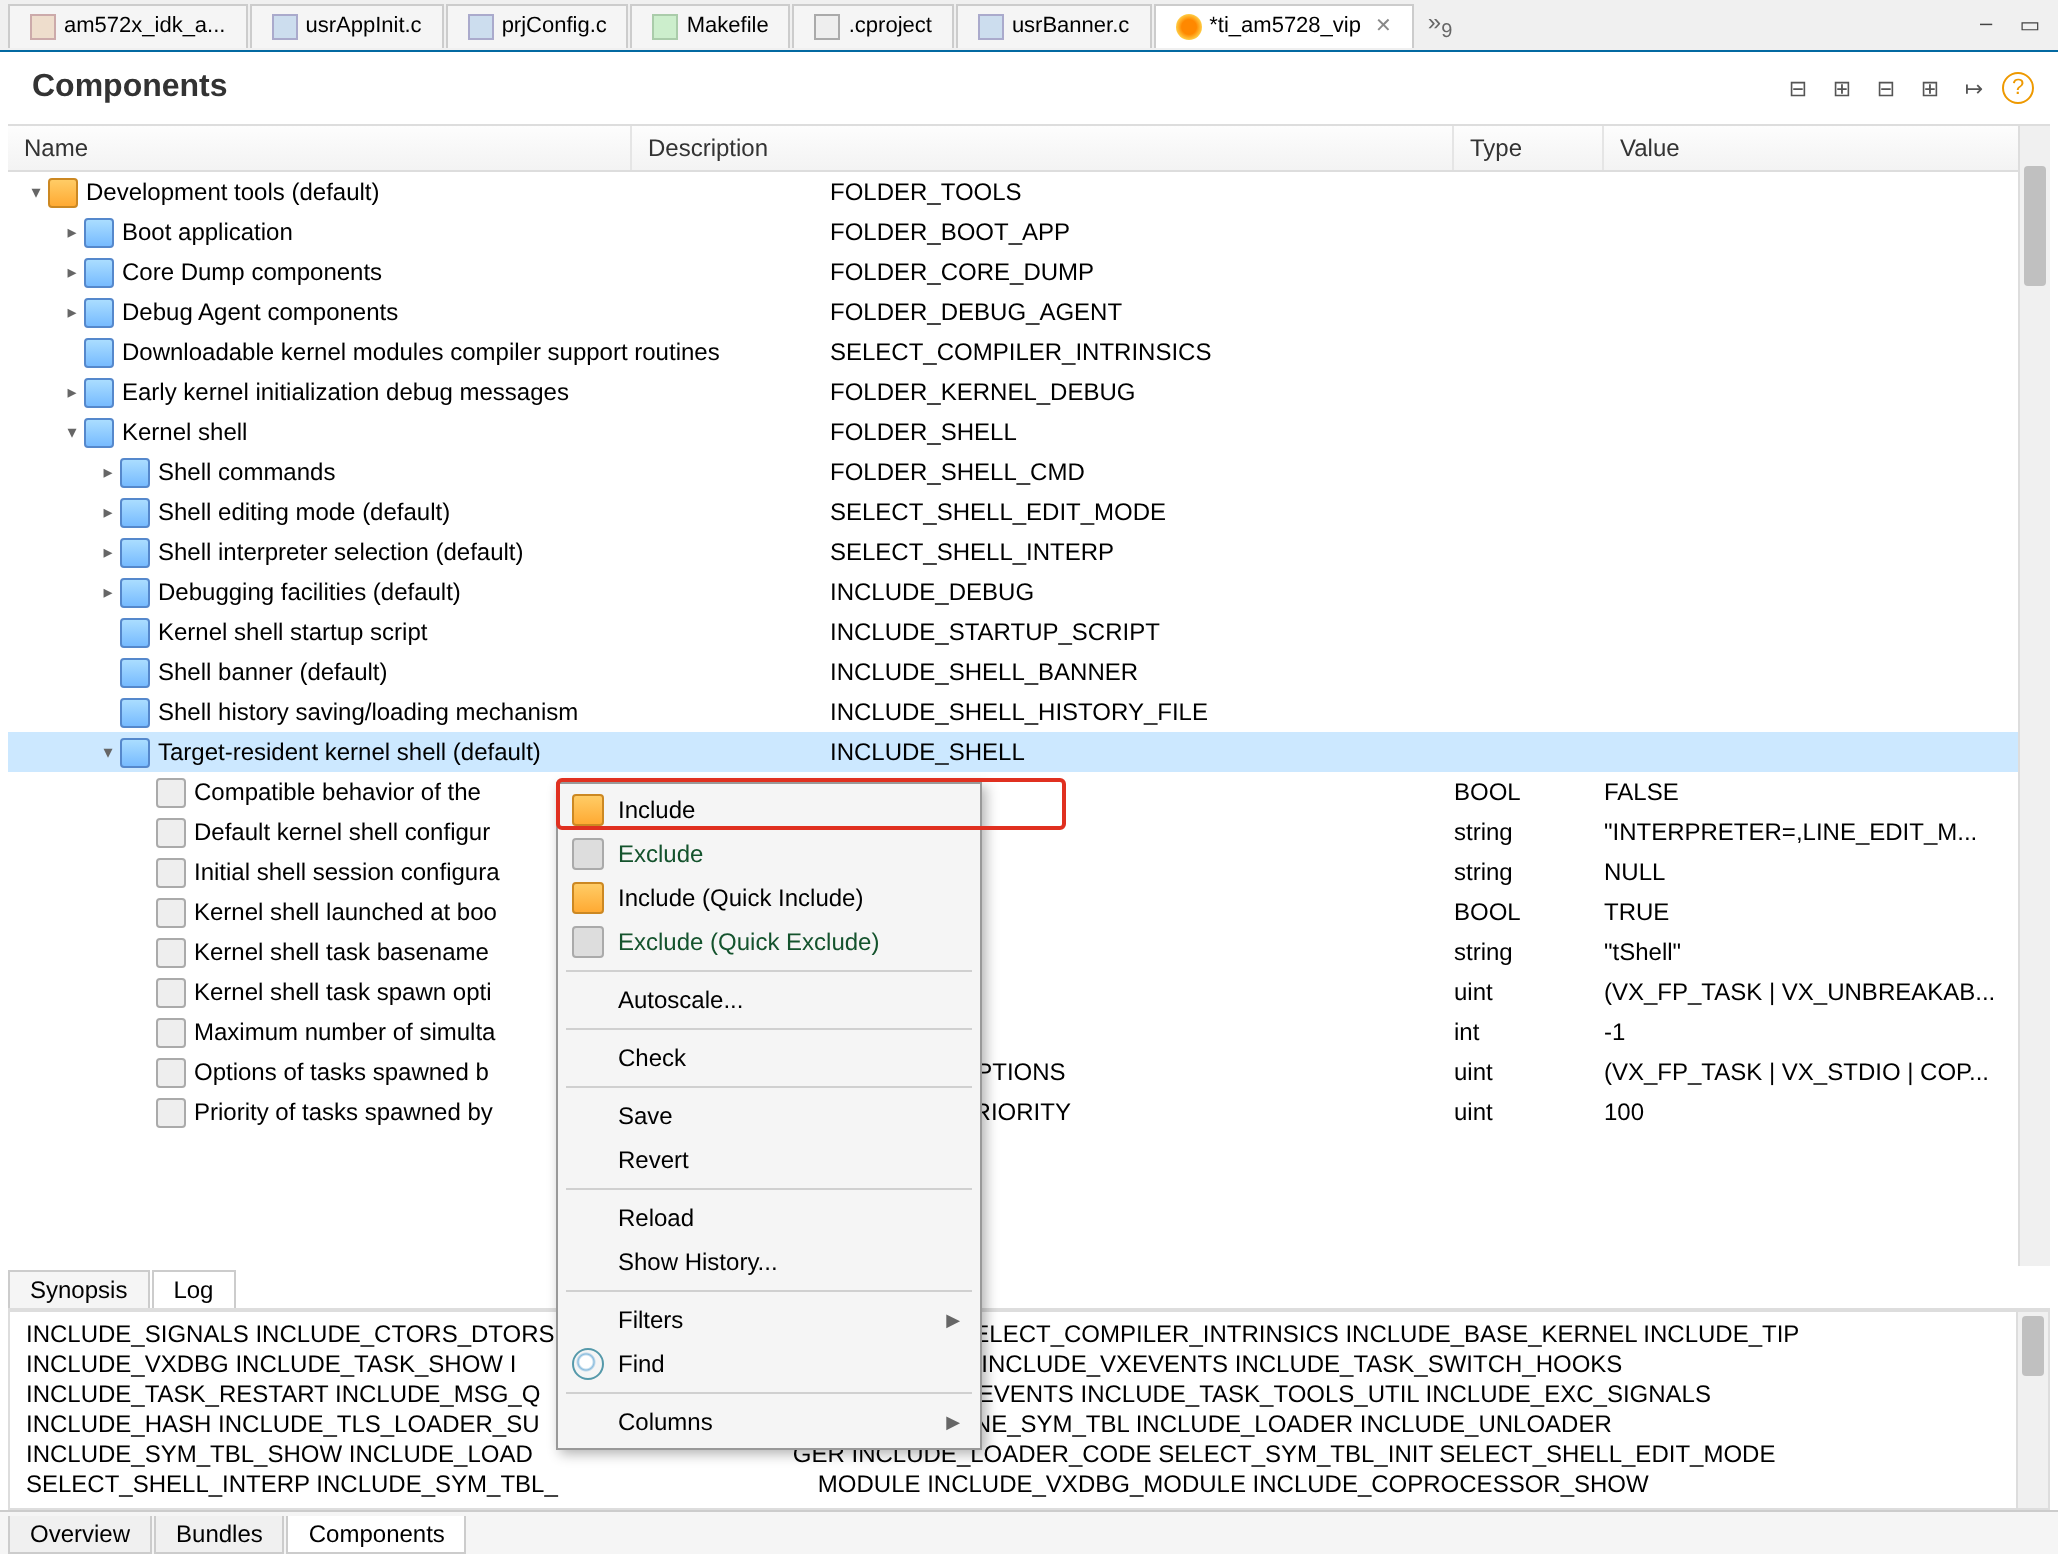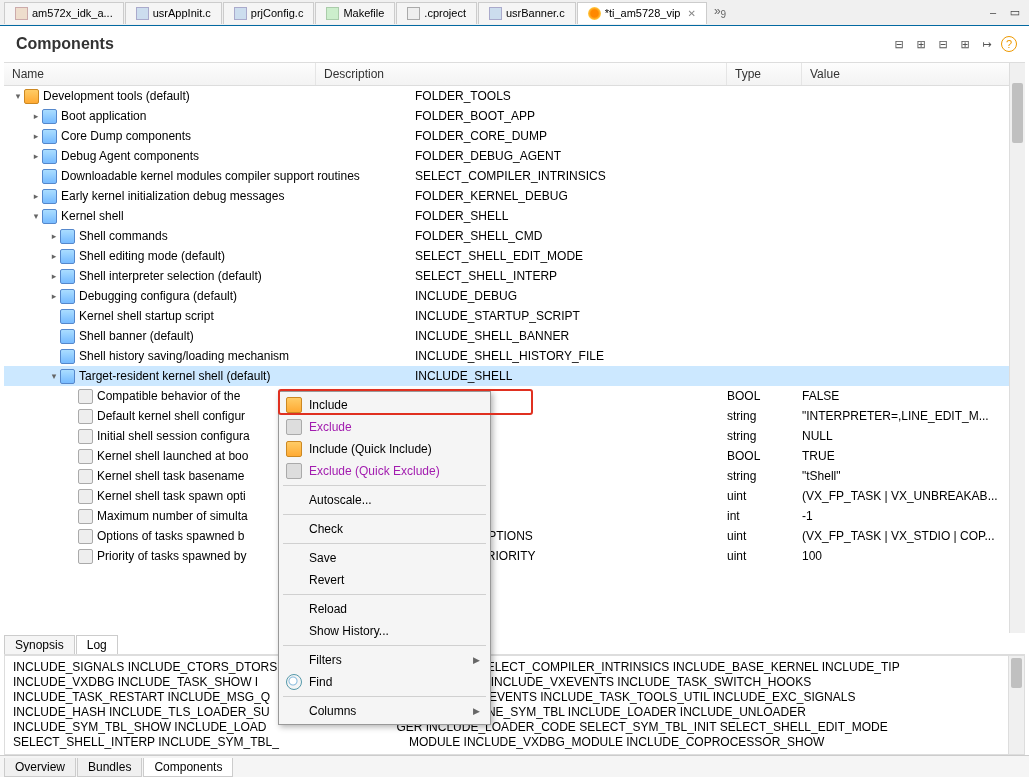--- a/index.html
+++ b/index.html
@@ -48,21 +48,21 @@
 .btab { padding: 2px 10px; font-size: 12px; border: 1px solid #ccc; border-bottom: none; background: #f5f5f5; cursor: pointer; margin-right: 1px; }
 .btab.active { background: #fff; }
 .log-area { height: 100px; overflow: hidden; font-size: 12px; padding: 4px 8px; line-height: 15px; border: 1px solid #ddd; margin: 0 4px; position: relative; }
 .footer-tabs { display: flex; border-top: 1px solid #ccc; background: #f5f5f5; padding: 2px 4px 0; }
 .ftab { padding: 2px 10px; font-size: 12px; border: 1px solid #ccc; border-top: none; background: #f0f0f0; cursor: pointer; margin-right: 1px; }
 .ftab.active { background: #fff; }
 
 .context-menu { position: absolute; left: 278px; top: 391px; width: 213px; background: #f5f5f5; border: 1px solid #999; box-shadow: 2px 2px 6px rgba(0,0,0,0.3); z-index: 100; padding: 2px; }
 .context-menu .mi { display: flex; align-items: center; height: 22px; padding: 0 8px 0 28px; position: relative; font-size: 12px; }
 .context-menu .mi.enabled { color: #000; cursor: pointer; }
-.context-menu .mi.disabled { color: #a21caf; }
+.context-menu .mi.disabled { color: #14532d; }
 .context-menu .msep { height: 1px; background: #d0d0d0; margin: 3px 2px; }
 .context-menu .mi-icon { position: absolute; left: 5px; width: 16px; height: 16px; }
 .mi-icon.inc { background: linear-gradient(#fc6, #fa3); border-radius: 2px; border: 1px solid #c82; }
 .mi-icon.exc { background: #ddd; border-radius: 2px; border: 1px solid #aaa; }
 .mi-icon.find { background: radial-gradient(circle at 6px 6px, #fff 3px, #8bd 4px, transparent 5px); border: 1px solid #59a; border-radius: 50%; }
 .context-menu .mi .arrow { margin-left: auto; font-size: 9px; color: #666; }
 .highlight-box { position: absolute; left: 278px; top: 389px; width: 255px; height: 26px; border: 2px solid #e03020; border-radius: 3px; z-index: 200; pointer-events: none; }
 </style>
 </head>
 <body>
@@ -233,21 +233,21 @@
           </div>
           <div class="td-name">SELECT_SHELL_INTERP</div>
           <div class="td-type"></div>
           <div class="td-value"></div>
         </div>
         <div class="tree-row">
           <div class="td-desc">
             <span class="indent" style="width: 40px;"></span>
             <span class="expander">▸</span>
             <span class="node-icon icon-boxes"></span>
-            <span>Debugging configura (default)</span>
+            <span>Debugging facilities (default)</span>
           </div>
           <div class="td-name">INCLUDE_DEBUG</div>
           <div class="td-type"></div>
           <div class="td-value"></div>
         </div>
         <div class="tree-row">
           <div class="td-desc">
             <span class="indent" style="width: 40px;"></span>
             <span class="expander"></span>
             <span class="node-icon icon-boxes"></span>

